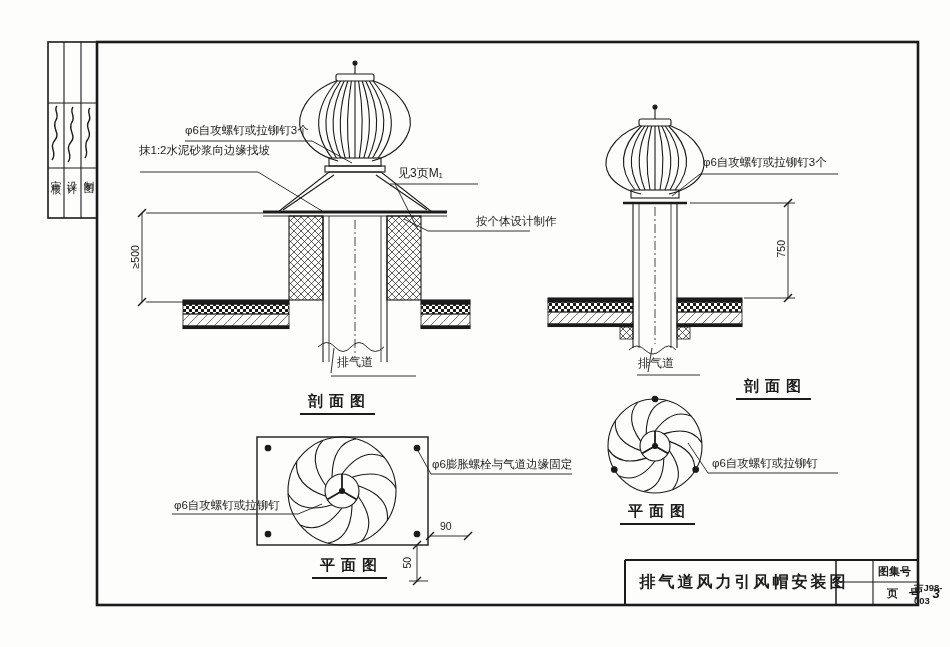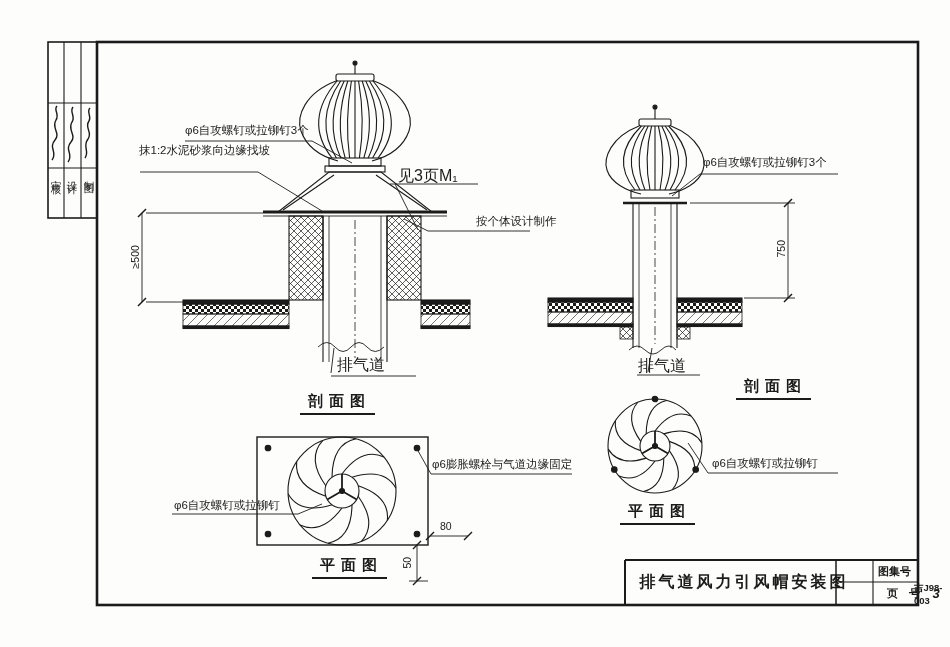--- a/index.html
+++ b/index.html
@@ -1,21 +1,21 @@
 <!DOCTYPE html>
 <html><head>
 <meta charset="utf-8">
 <style>
   html,body{margin:0;padding:0;background:#ffffff;}
   .page{position:relative;width:950px;height:647px;background:#fdfdfc;overflow:hidden;
         font-family:Liberation Sans, sans-serif;color:#1b1b1b;}
   svg.art{position:absolute;left:0;top:0;}
   .lbl{position:absolute;white-space:nowrap;color:#1b1b1b;line-height:1.1;}
   .s11{font-size:11.5px;}
-  .s12{font-size:16px;}
+  .s12{font-size:12px;}
   .s10{font-size:10.5px;}
   .cap{font-size:15px;font-weight:bold;letter-spacing:6px;border-bottom:2px solid #1b1b1b;
        padding:0 4px 3px 8px;}
   .rot{transform:rotate(-90deg);transform-origin:center center;text-align:center;}
   .vlab{writing-mode:vertical-rl;text-orientation:upright;font-size:10.5px;letter-spacing:3px;}
   .tb-title{position:absolute;left:626px;top:561px;width:236px;height:43px;
             display:flex;align-items:center;justify-content:center;
             font-size:16px;font-weight:bold;letter-spacing:3px;}
   .tb-cell{position:absolute;display:flex;align-items:center;justify-content:center;padding-left:40px;}
 </style>
@@ -240,21 +240,21 @@
 <div class="lbl s12" style="left:337px;top:356px;">排气道</div>
 <div class="lbl cap" style="left:300px;top:393px;">剖面图</div>
 
 <div class="lbl s11" style="left:703px;top:156px;">φ6自攻螺钉或拉铆钉3个</div>
 <div class="lbl s10 rot" style="left:762px;top:243px;width:40px;">750</div>
 <div class="lbl s12" style="left:638px;top:357px;">排气道</div>
 <div class="lbl cap" style="left:736px;top:378px;">剖面图</div>
 
 <div class="lbl s11" style="left:432px;top:458px;">φ6膨胀螺栓与气道边缘固定</div>
 <div class="lbl s11" style="left:174px;top:499px;">φ6自攻螺钉或拉铆钉</div>
-<div class="lbl s10" style="left:440px;top:521px;">80</div>
+<div class="lbl s10" style="left:440px;top:521px;">90</div>
 <div class="lbl s10 rot" style="left:394px;top:557px;width:28px;">50</div>
 <div class="lbl cap" style="left:312px;top:557px;">平面图</div>
 
 <div class="lbl s11" style="left:712px;top:457px;">φ6自攻螺钉或拉铆钉</div>
 <div class="lbl cap" style="left:620px;top:503px;">平面图</div>
 
 <div class="tb-title">排气道风力引风帽安装图</div>
 <div class="tb-cell" style="left:837px;top:561px;width:35px;height:20px;font-size:11px;font-weight:bold;">图集号</div>
 <div class="tb-cell" style="left:874px;top:584px;width:44px;height:20px;font-size:9.5px;font-weight:bold;">吉J98-003</div>
 <div class="tb-cell" style="left:837px;top:583px;width:57px;height:20px;font-size:11px;font-weight:bold;letter-spacing:4px;">页 号</div>

